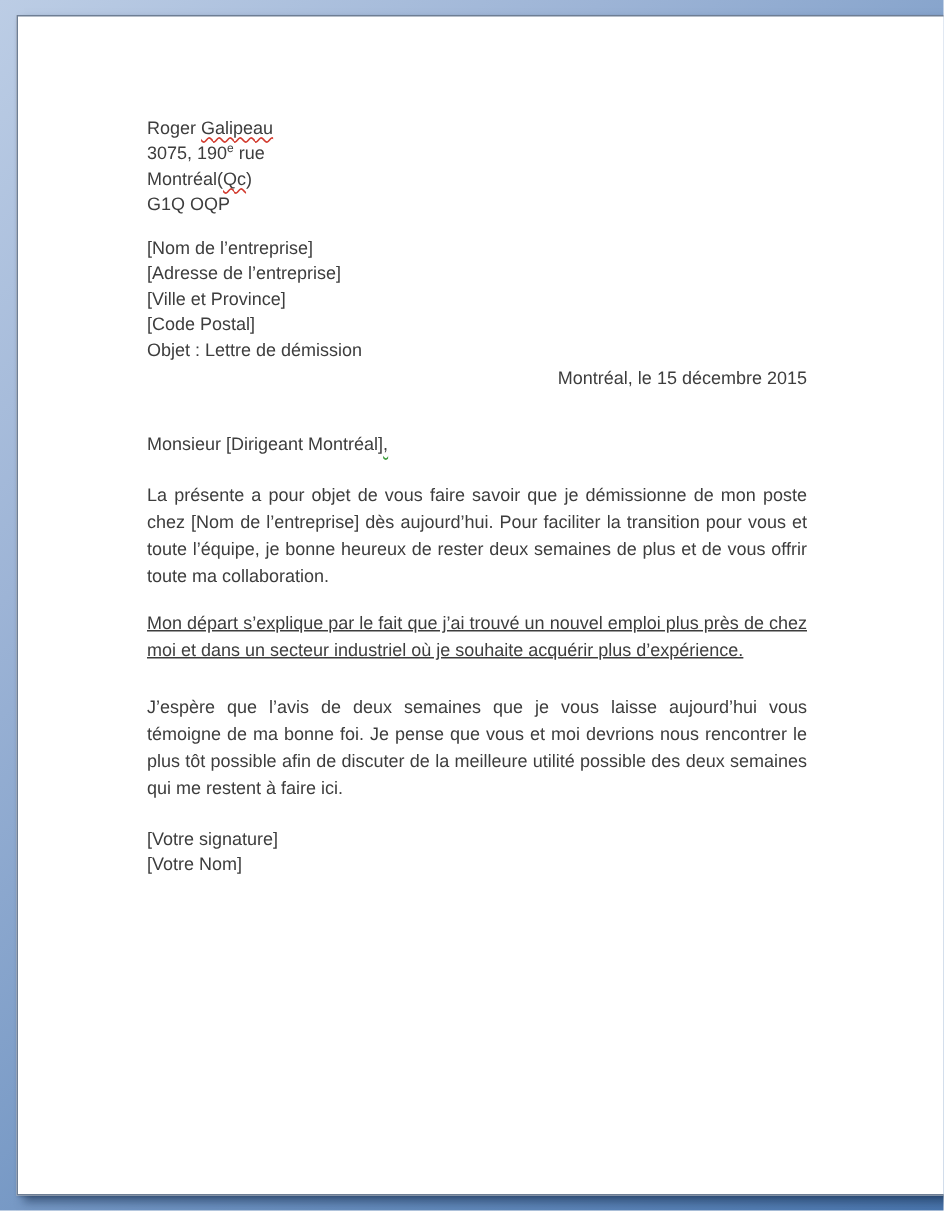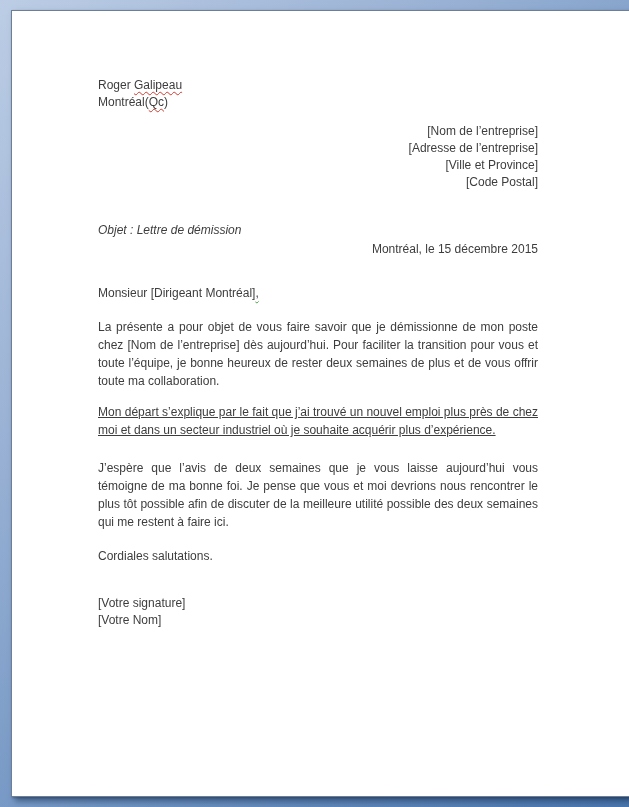--- a/index.html
+++ b/index.html
@@ -29,22 +29,22 @@
     position: absolute;
     left: 86px;
     top: 66px;
     width: 440px;
     color: #3d3d3d;
     font-size: 12px;
     line-height: 17px;
   }
   .block { margin: 0; }
   .sender { margin-bottom: 12px; }
-  .recipient { text-align: right; margin-bottom: 31px; }
-  .subject { margin-bottom: 2px; font-style: italic; }
+  .recipient { text-align: left; }
+  .subject { margin-bottom: 2px; }
   .dateline { text-align: right; margin-bottom: 27px; }
   .salutation { margin-bottom: 16px; }
   .para {
     margin: 0 0 13px 0;
     line-height: 18px;
     text-align: justify;
   }
   .para.last { margin-bottom: 20px; text-decoration: underline; }
   .para.third { margin-bottom: 17px; }
   .closing { margin-bottom: 30px; }
@@ -69,21 +69,23 @@
   }
 </style>
 </head>
 <body>
 
 <div class="page">
   <div class="content">
 
     <div class="block sender">
       <div><span>Roger </span><span class="squiggle-red">Galipeau</span></div>
+      <div><span>3075, 190</span><span class="sup">e</span><span> rue</span></div>
       <div><span>Montréal(</span><span class="squiggle-red">Qc</span><span>)</span></div>
+      <div>G1Q OQP</div>
     </div>
 
     <div class="block recipient">
       <div>[Nom de l’entreprise]</div>
       <div>[Adresse de l’entreprise]</div>
       <div>[Ville et Province]</div>
       <div>[Code Postal]</div>
     </div>
 
     <div class="block subject">Objet : Lettre de démission</div>
@@ -91,19 +93,18 @@
     <div class="block dateline">Montréal, le 15 décembre 2015</div>
 
     <div class="block salutation"><span>Monsieur [Dirigeant Montréal]</span><span class="squiggle-green">,</span></div>
 
     <p class="para">La présente a pour objet de vous faire savoir que je démissionne de mon poste chez [Nom de l’entreprise] dès aujourd’hui. Pour faciliter la transition pour vous et toute l’équipe, je bonne heureux de rester deux semaines de plus et de vous offrir toute ma collaboration.</p>
 
     <p class="para last">Mon départ s’explique par le fait que j’ai trouvé un nouvel emploi plus près de chez moi et dans un secteur industriel où je souhaite acquérir plus d’expérience.</p>
 
     <p class="para third">J’espère que l’avis de deux semaines que je vous laisse aujourd’hui vous témoigne de ma bonne foi. Je pense que vous et moi devrions nous rencontrer le plus tôt possible afin de discuter de la meilleure utilité possible des deux semaines qui me restent à faire ici.</p>
 
-    <div class="block closing">Cordiales salutations.</div>
 
     <div>[Votre signature]</div>
     <div>[Votre Nom]</div>
 
   </div>
 </div>
 
 </body></html>

